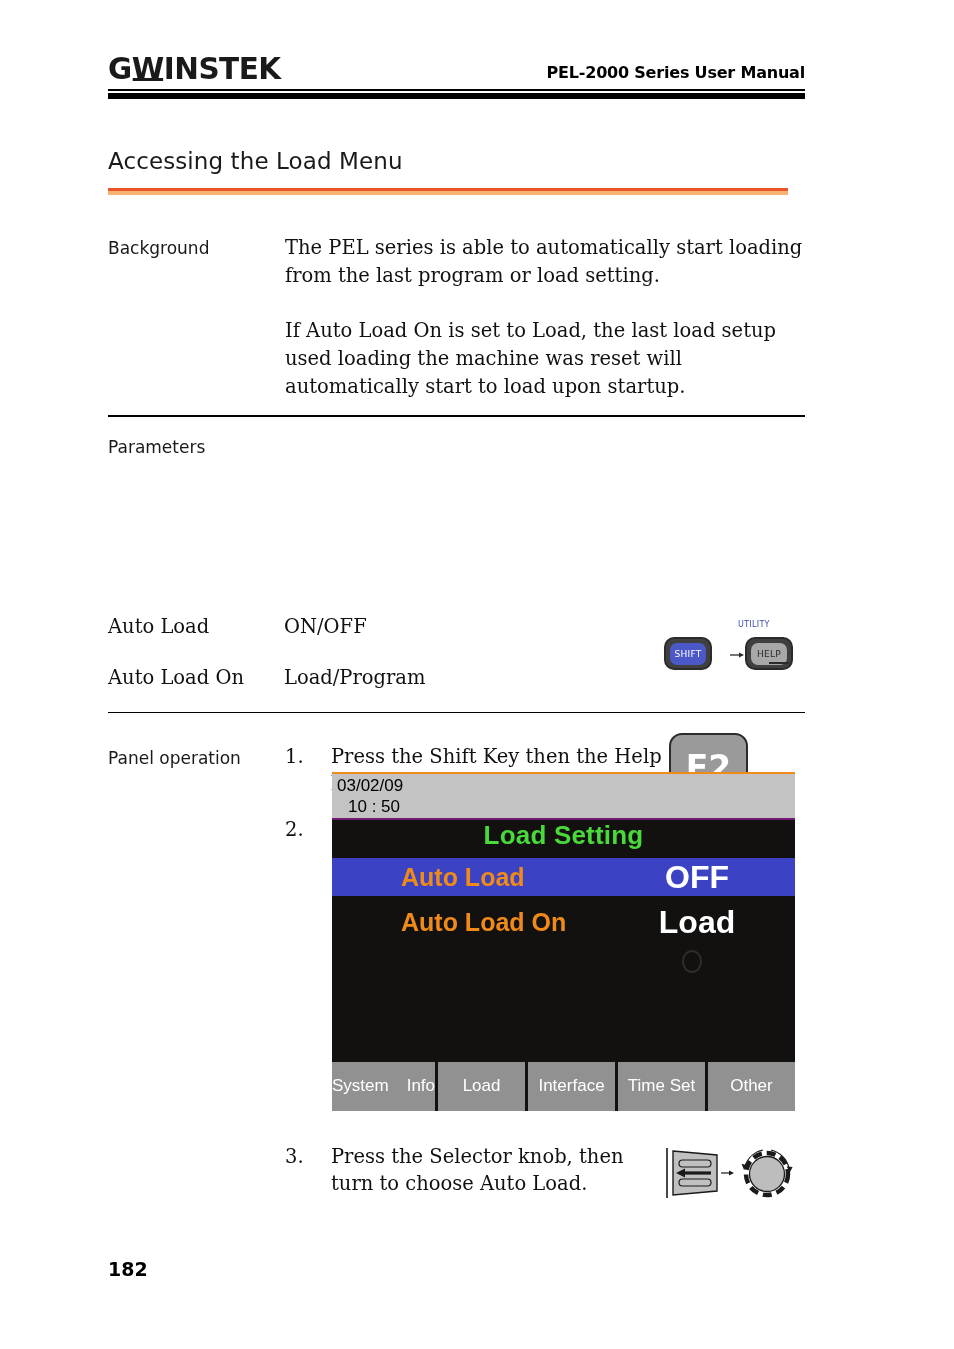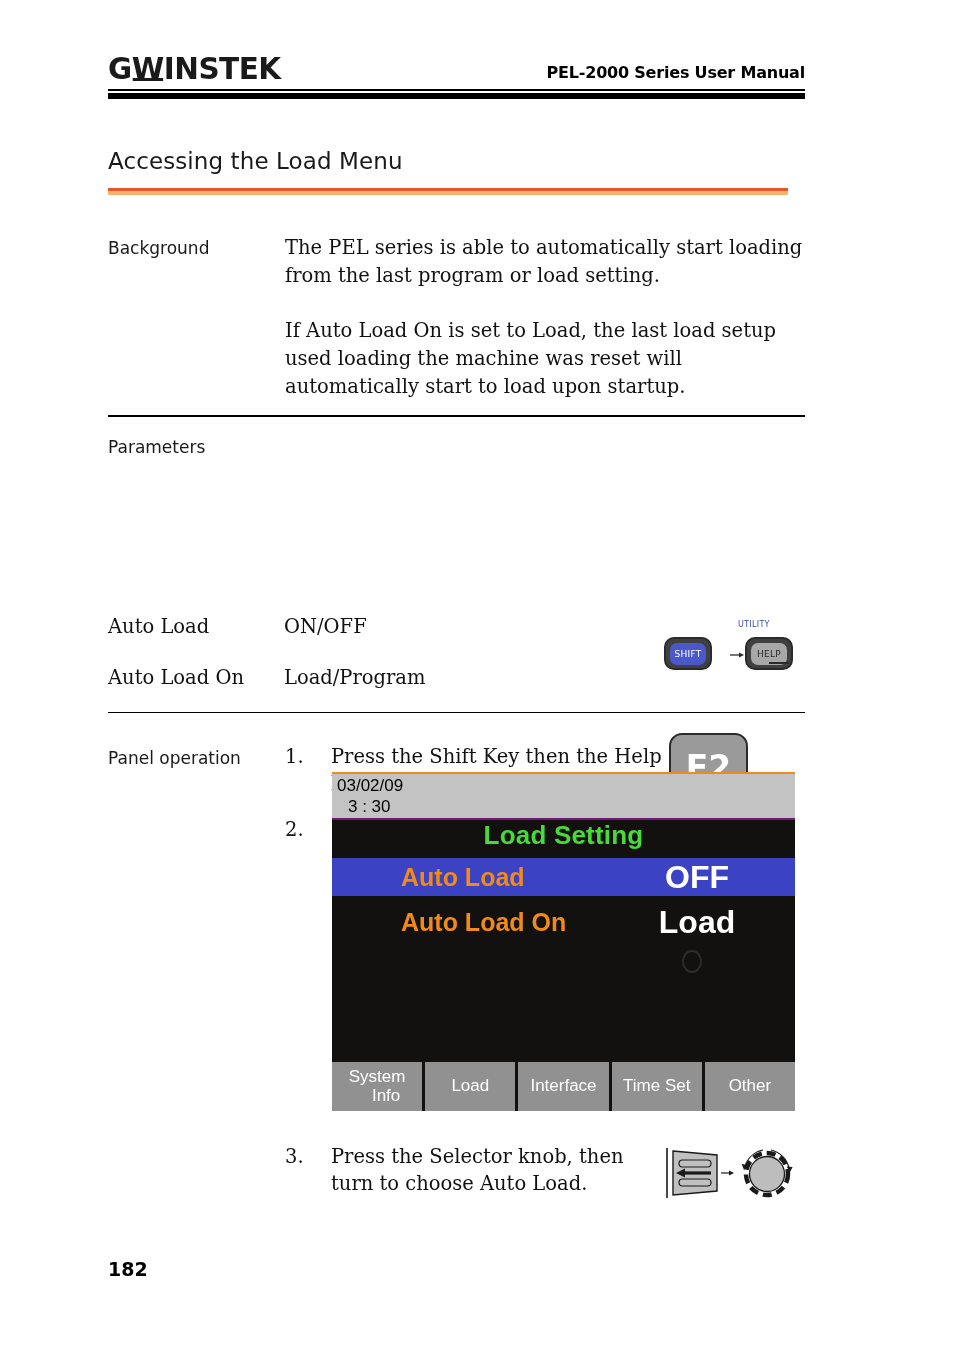--- a/index.html
+++ b/index.html
@@ -315,21 +315,21 @@
     display: flex;
     height: 49px;
     background: #121110;
   }
   .softkey {
     background: #919191;
     color: #ffffff;
     font-family: "Liberation Sans", sans-serif;
     font-size: 17px;
     display: flex;
-    flex-direction: column;
+    flex-direction: row;
     align-items: center;
     justify-content: center;
     line-height: 1.08;
     box-sizing: border-box;
     flex: 1;
     text-align: right;
   }
   .softkey + .softkey { margin-left: 3px; }
   .softkey .ln2 { padding-left: 18px; }
 
@@ -433,21 +433,21 @@
 </div>
 
 <div class="key-f2">
   <span>F2</span>
 </div>
 
 <div class="lcd">
 
   <div class="lcd-statusbar">
     <div class="lcd-date">03/02/09</div>
-    <div class="lcd-time">3 : 30</div>
+    <div class="lcd-time">10 : 50</div>
   </div>
 
   <div class="lcd-screen">
     <div class="lcd-heading">Load Setting</div>
 
     <div class="lcd-item selected">
       <div class="item-label">Auto Load</div>
       <div class="item-value">OFF</div>
     </div>
 

